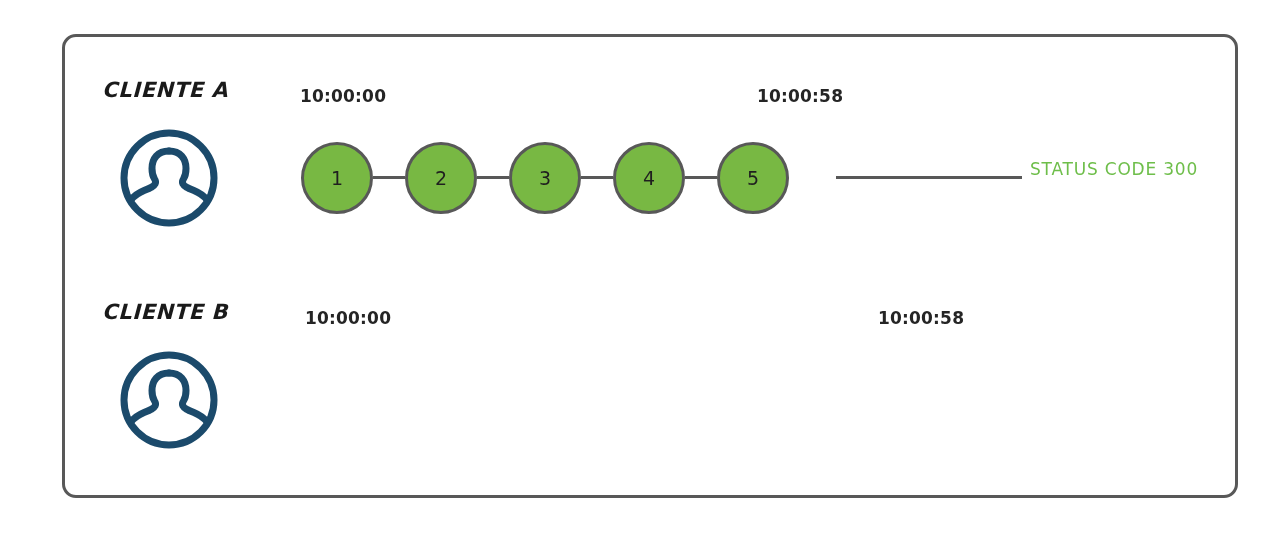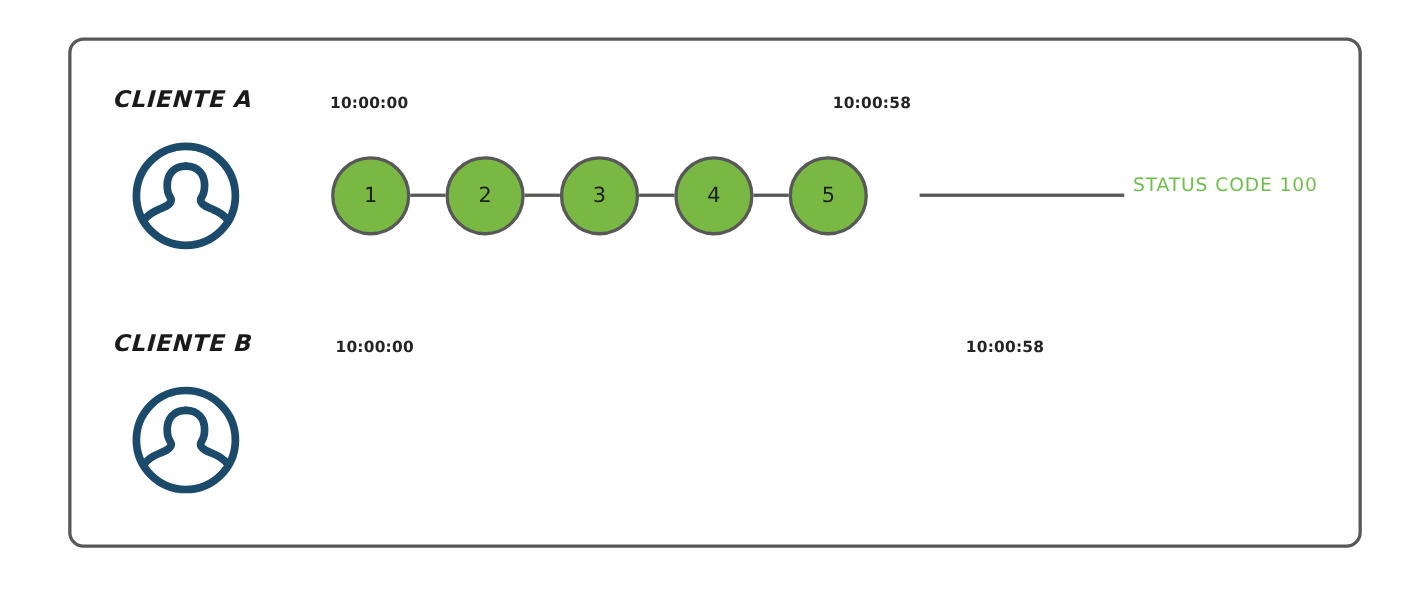--- a/index.html
+++ b/index.html
@@ -63,21 +63,21 @@
     left: 118px;
     top: 127px;
     width: 102px;
     height: 102px;
   }
 
   
   .timestamp {
     position: absolute;
     font-family: "DejaVu Sans", sans-serif;
-    font-size: 14px;
+    font-size: 17px;
     font-weight: bold;
     color: #252525;
     white-space: nowrap;
     letter-spacing: 0.2px;
   }
 
   
   .chain {
     position: absolute;
     left: 301px;
@@ -185,21 +185,21 @@
         <span>4</span>
       </div>
       <div class="node ok" style="left:416px;">
         <span>5</span>
       </div>
     </div>
 
     <div class="tail" style="left:836px; top:176px; width:186px;"></div>
 
     <div class="status status-ok" style="left:1028px; top:159px; width:172px;">
-      <div class="line1">STATUS CODE 100</div>
+      <div class="line1">STATUS CODE 300</div>
     </div>
   </div>
 
   <div class="row row-b">
 
     <div class="client-label">CLIENTE B</div>
 
     <div class="avatar">
       <svg width="102" height="102" viewBox="0 0 102 102" aria-hidden="true">
         <circle cx="51" cy="51" r="45" fill="none" stroke="#1B4A6B" stroke-width="7"></circle>

